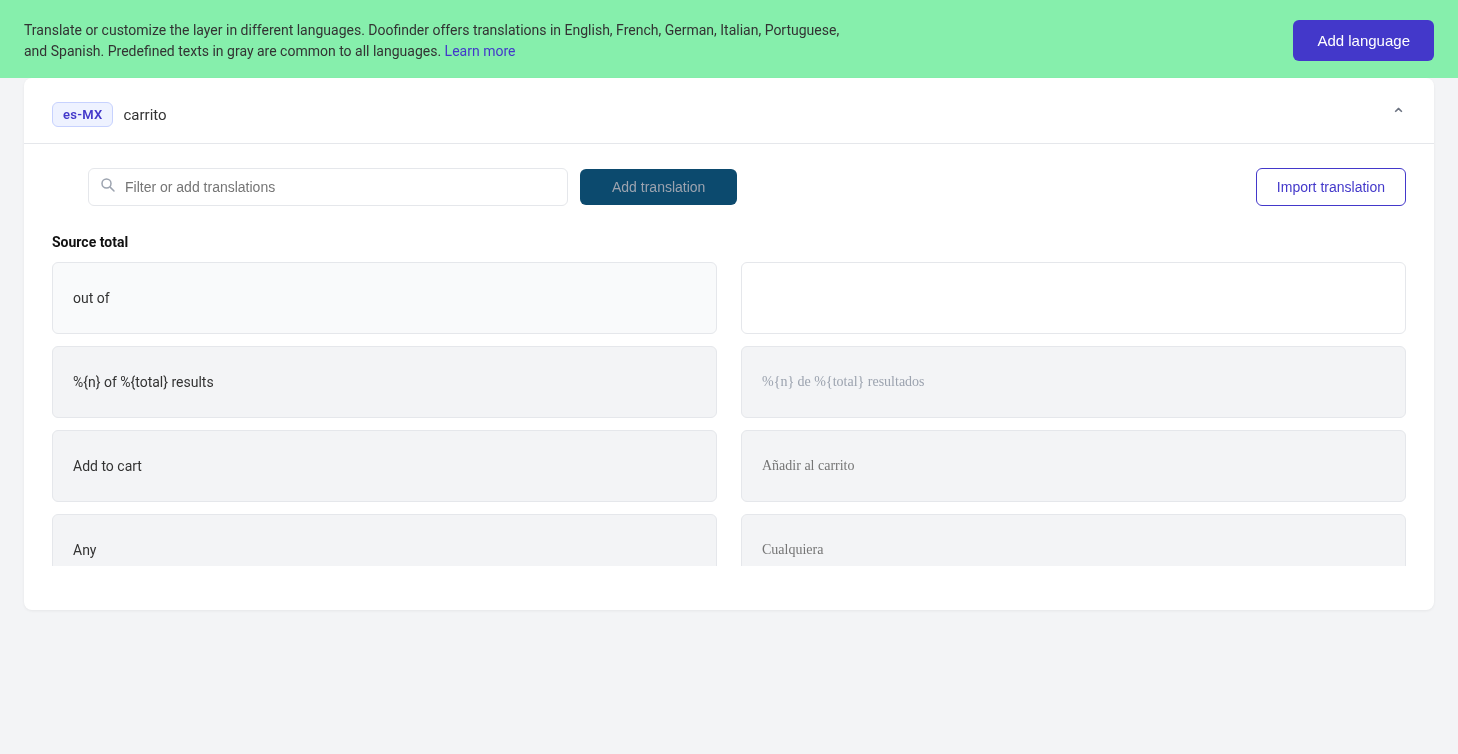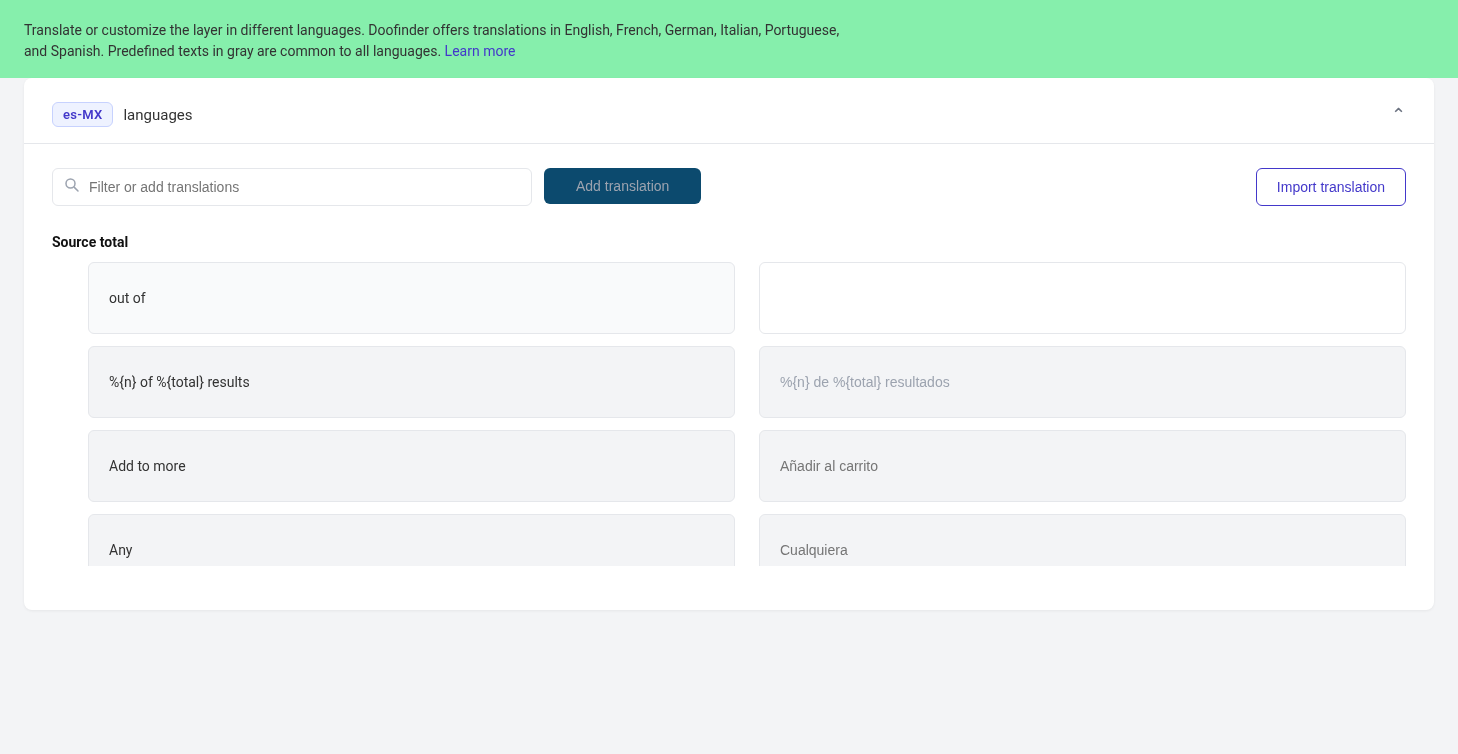--- a/index.html
+++ b/index.html
@@ -93,23 +93,24 @@
     }
 
     .divider {
       border: none;
       border-top: 1px solid #e5e7eb;
       margin: 0 -28px 24px -28px;
     }
 
     .filter-row {
       display: flex;
-      align-items: flex-start;
+      align-items: center;
       gap: 12px;
       margin-bottom: 28px;
+      margin-left: 36px;
     }
 
     .filter-input-wrapper {
       position: relative;
       flex: 0 0 480px;
     }
 
     .filter-input-wrapper .search-icon {
       position: absolute;
       left: 12px;
@@ -162,21 +163,20 @@
     .col-header {
       font-size: 14px;
       font-weight: 700;
       color: #111;
     }
 
     .translation-rows {
       display: flex;
       flex-direction: column;
       gap: 0;
-      margin-left: 36px;
     }
 
     .translation-row {
       display: grid;
       grid-template-columns: 1fr 1fr;
       gap: 24px;
       margin-bottom: 12px;
     }
 
     .source-cell {
@@ -213,21 +213,21 @@
 
     .translation-cell textarea,
     .translation-cell input {
       border: none;
       outline: none;
       width: 100%;
       font-size: 14px;
       color: #9ca3af;
       background: transparent;
       resize: none;
-      font-family: Liberation Sans, sans-serif;
+      font-family: Liberation Serif, serif;
     }
 
     .row-highlighted .source-cell,
     .row-highlighted .translation-cell {
       background: #f3f4f6;
     }
 
     
     .translation-row.partial {
       opacity: 1;
@@ -241,27 +241,28 @@
     }
   </style>
 </head>
 <body>
 
 <div class="top-bar">
   <p class="top-bar-text">
     <span>Translate or customize the layer in different languages. Doofinder offers translations in English, French, German, Italian, Portuguese, and Spanish. Predefined texts in gray are common to all languages.</span>
     <a href="#">Learn more</a>
   </p>
+  <button class="add-language-btn">Add language</button>
 </div>
 
 <div class="main-card">
   <div class="language-header">
     <div class="language-badge-row">
       <span class="language-badge">es-MX</span>
-      <span class="language-label">languages</span>
+      <span class="language-label">carrito</span>
     </div>
     <span class="chevron-up">⌃</span>
   </div>
 
   <hr class="divider">
 
   <div class="filter-row">
     <div class="filter-input-wrapper">
       <span class="search-icon"><svg width="16" height="16" viewBox="0 0 16 16" fill="none" xmlns="http://www.w3.org/2000/svg">
             <circle cx="6.5" cy="6.5" r="4.5" stroke="#9CA3AF" stroke-width="1.5"></circle>
@@ -292,21 +293,21 @@
       <div class="source-cell">
         <span>%{n} of %{total} results</span>
       </div>
       <div class="translation-cell has-value">
         <input type="text" value="%{n} de %{total} resultados" placeholder="%{n} de %{total} resultados" style="color: rgb(156, 163, 175);">
       </div>
     </div>
 
     <div class="translation-row row-highlighted">
       <div class="source-cell">
-        <span>Add to more</span>
+        <span>Add to cart</span>
       </div>
       <div class="translation-cell has-value">
         <input type="text" placeholder="Añadir al carrito" style="">
       </div>
     </div>
 
     <div class="translation-row row-highlighted partial">
       <div class="source-cell">
         <span>Any</span>
       </div>

